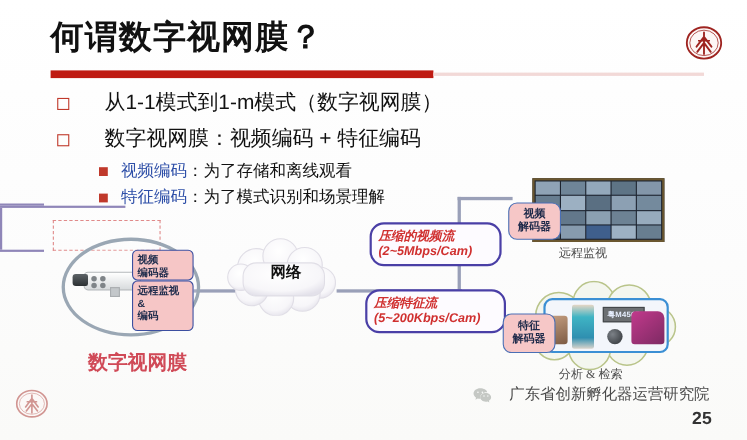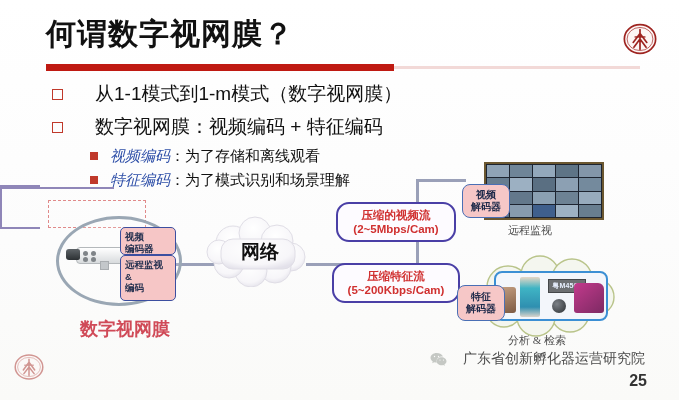--- a/index.html
+++ b/index.html
@@ -99,21 +99,21 @@
     margin-top: 7px;
     margin-right: 12px;
     flex: 0 0 auto;
   }
   .b2-text {
     font-size: 15px;
     color: #111;
     line-height: 1.4;
     white-space: nowrap;
   }
-  .kw { color: #2e4fa8; font-style: italic; }
+  .kw { color: #2e4fa8; }
 
   
   .diagram { position: absolute; left: 0; top: 185px; width: 679px; height: 175px; }
 
   .dashed-box {
     position: absolute;
     left: 48px; top: 15px;
     width: 96px; height: 26px;
     border: 1.3px dashed #e08a8a;
   }
@@ -190,36 +190,36 @@
   .cloud-net {
     position: absolute;
     left: 205px; top: 30px;
     width: 110px; height: 72px;
   }
   .cloud-net .txt {
     position: absolute;
     left: 0; right: 0; top: 24px;
     text-align: center;
     font-family: "Liberation Serif", "DejaVu Serif", serif;
-    font-size: 19px;
+    font-size: 14px;
     font-weight: bold;
     color: #111;
   }
 
   .callout {
     position: absolute;
     border: 2px solid #4a3fa6;
     border-radius: 13px;
     background: #fdfbff;
-    text-align: center;
     color: #d03030;
     font-weight: bold;
     padding: 4px 6px;
     box-sizing: border-box;
     line-height: 1.25;
+    font-style: italic;
   }
   .callout .l1 { font-size: 11.5px; }
   .callout .l2 { font-size: 11.5px; }
   .callout-video { left: 336px; top: 17px; width: 120px; height: 40px; }
   .callout-feat  { left: 332px; top: 78px; width: 128px; height: 40px; }
 
   
   .videowall {
     position: absolute;
     left: 484px; top: -23px;

